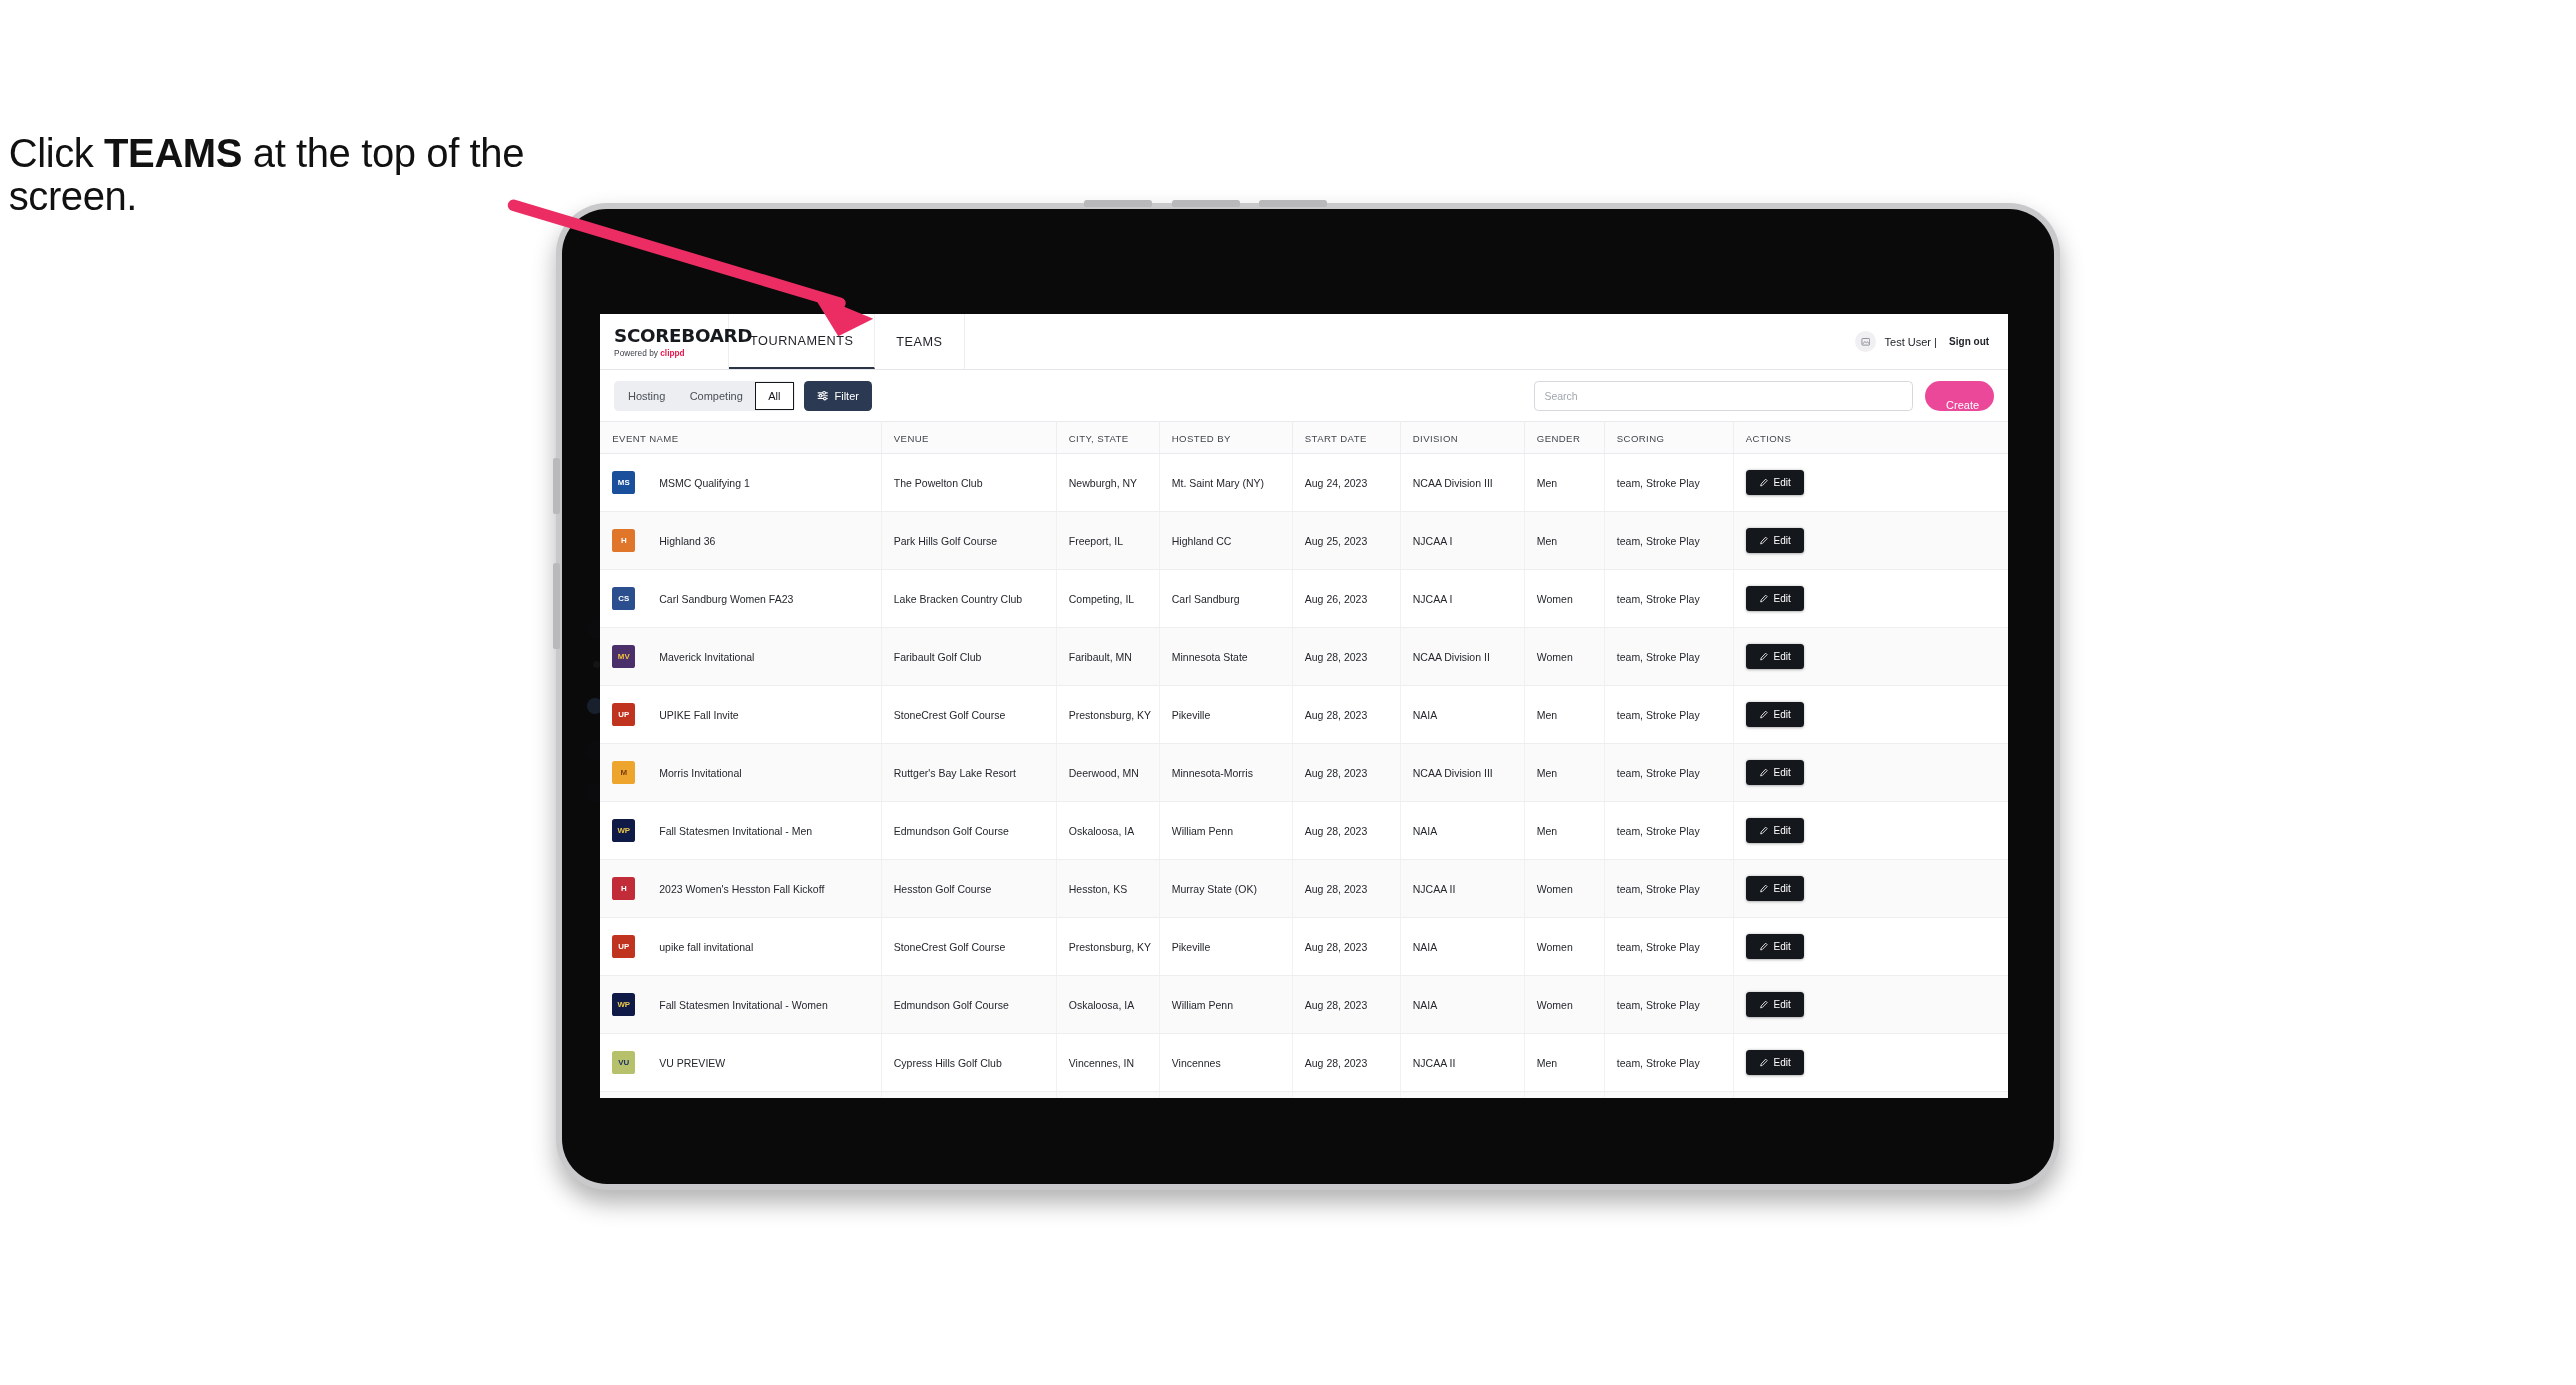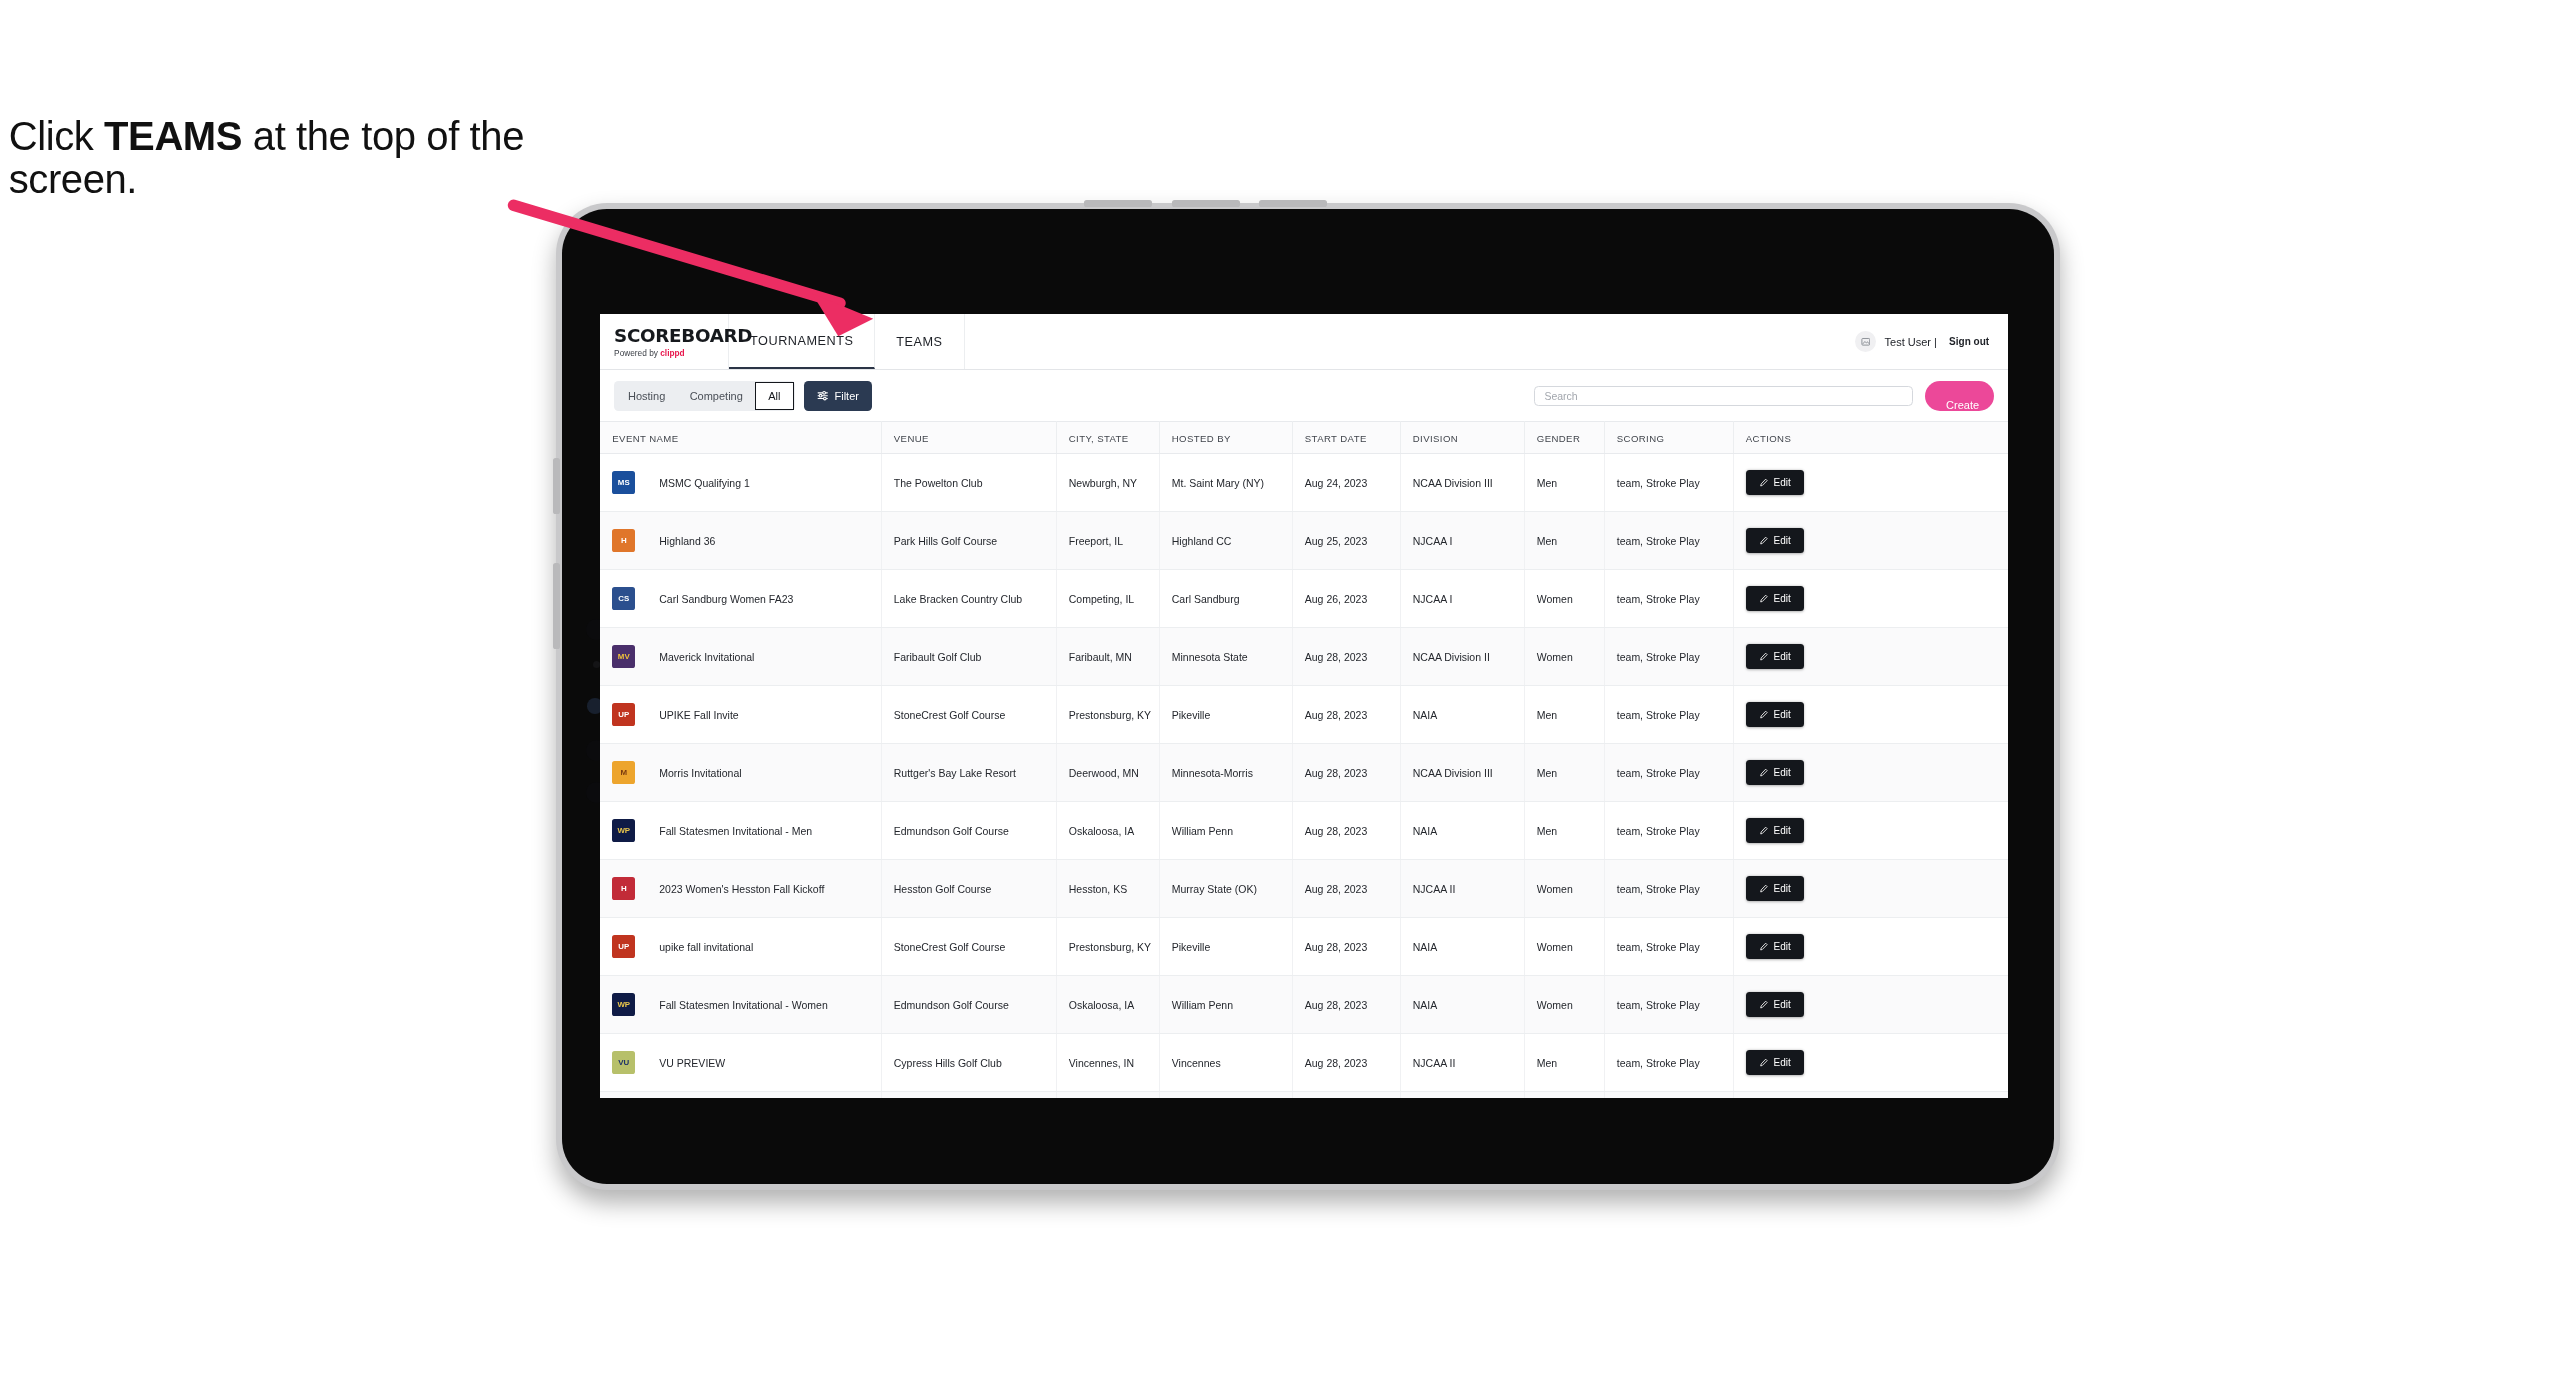--- a/index.html
+++ b/index.html
@@ -1,21 +1,21 @@
 <!DOCTYPE html>
 <html style="font-size:14px"><head>
 <meta charset="utf-8">
 <style>
   * { margin:0; padding:0; box-sizing:border-box; }
   html,body { width:2576px; height:1386px; background:#ffffff; overflow:hidden; }
   body { font-family:"Liberation Sans", sans-serif; }
 
   
   #instruction {
-    position:absolute; left:8.7px; top:115px; width:559px;
+    position:absolute; left:8.7px; top:132px; width:559px;
     font-size:40px; line-height:1.08; color:#111111; letter-spacing:-0.4px;
   }
   #instruction .bold { font-weight:bold; }
 
   
   #arrow-svg { position:absolute; left:0; top:0; width:2576px; height:1386px; pointer-events:none; z-index:40; }
 
   
   #tablet {
     position:absolute; left:556px; top:203px; width:1504px; height:987px;
@@ -78,21 +78,21 @@
   #toolbar { height:51px; display:flex; align-items:center; padding:0 14px; background:#fff; }
   #segmented { display:flex; align-items:center; background:#eceef1; border-radius:4.4px; height:30px; padding:0 1.7px; }
   .seg { padding:0 12.2px; font-size:11px; color:#4a4f57; height:30px; display:flex;
          align-items:center; cursor:pointer; }
   .seg.selected { background:#ffffff; color:#14171c; border:1.4px solid #14171c;
                   border-radius:0; height:28px; font-weight:500; }
   #filter-btn { margin-left:8.7px; height:30px; background:#2b3a52; color:#fff; border-radius:4.4px;
                 display:flex; align-items:center; gap:6.1px; padding:0 13px; font-size:11px; cursor:pointer; }
   #filter-btn svg { width:11.4px; height:11.4px; }
   #search-wrap { margin-left:auto; }
-  #search-input { width:379px; height:20px; border:0.9px solid #d5d8dd; border-radius:4.4px;
+  #search-input { width:379px; height:30px; border:0.9px solid #d5d8dd; border-radius:4.4px;
                   padding:0 9.6px; font-size:10.5px; color:#14171c; font-family:"Liberation Sans",sans-serif; outline:none; }
   #search-input::placeholder { color:#a2a6ad; }
   #create-btn { margin-left:12.2px; height:30px; background:#ec4899; color:#fff; border-radius:15px;
                 display:flex; align-items:flex-end; gap:6.1px; padding:0 15px; font-size:11px; cursor:pointer; }
 
   
   #table { width:100%; border-collapse:collapse; table-layout:fixed; }
   #table thead th {
     background:#fbfbfc; font-size:9.6px; color:#41454c; font-weight:normal; letter-spacing:0.4px;
     text-align:left; padding:10.5px 0 9.6px 12.2px; border-top:0.9px solid #e8eaed; border-bottom:0.9px solid #e8eaed;

